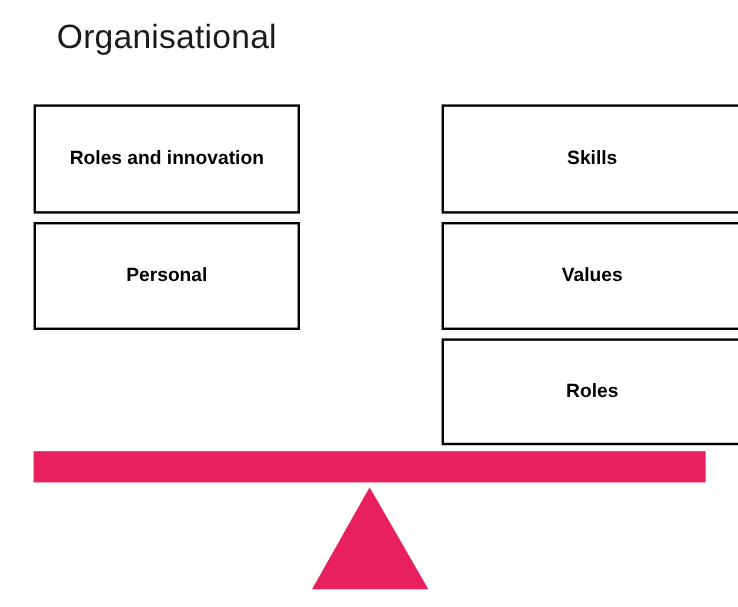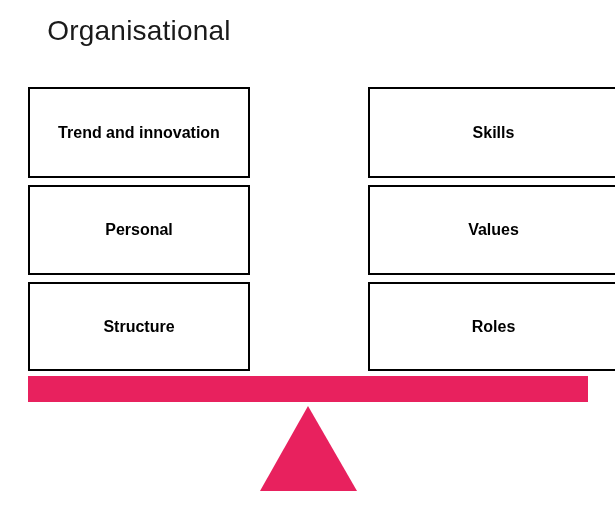--- a/index.html
+++ b/index.html
@@ -67,27 +67,24 @@
 </style>
 </head>
 <body>
 
 <div id="canvas">
 
   <div class="heading left">Organisational</div>
 
 
   <div class="box col-left row1">
-    <span>Trend and innovation</span>
+    <span>Roles and innovation</span>
   </div>
   <div class="box col-left row2">
     <span>Personal</span>
-  </div>
-  <div class="box col-left row3">
-    <span>Structure</span>
   </div>
 
   <div class="box col-right row1">
     <span>Skills</span>
   </div>
   <div class="box col-right row3">
     <span>Roles</span>
   </div>
   <div class="box col-right row2">
     <span>Values</span>

